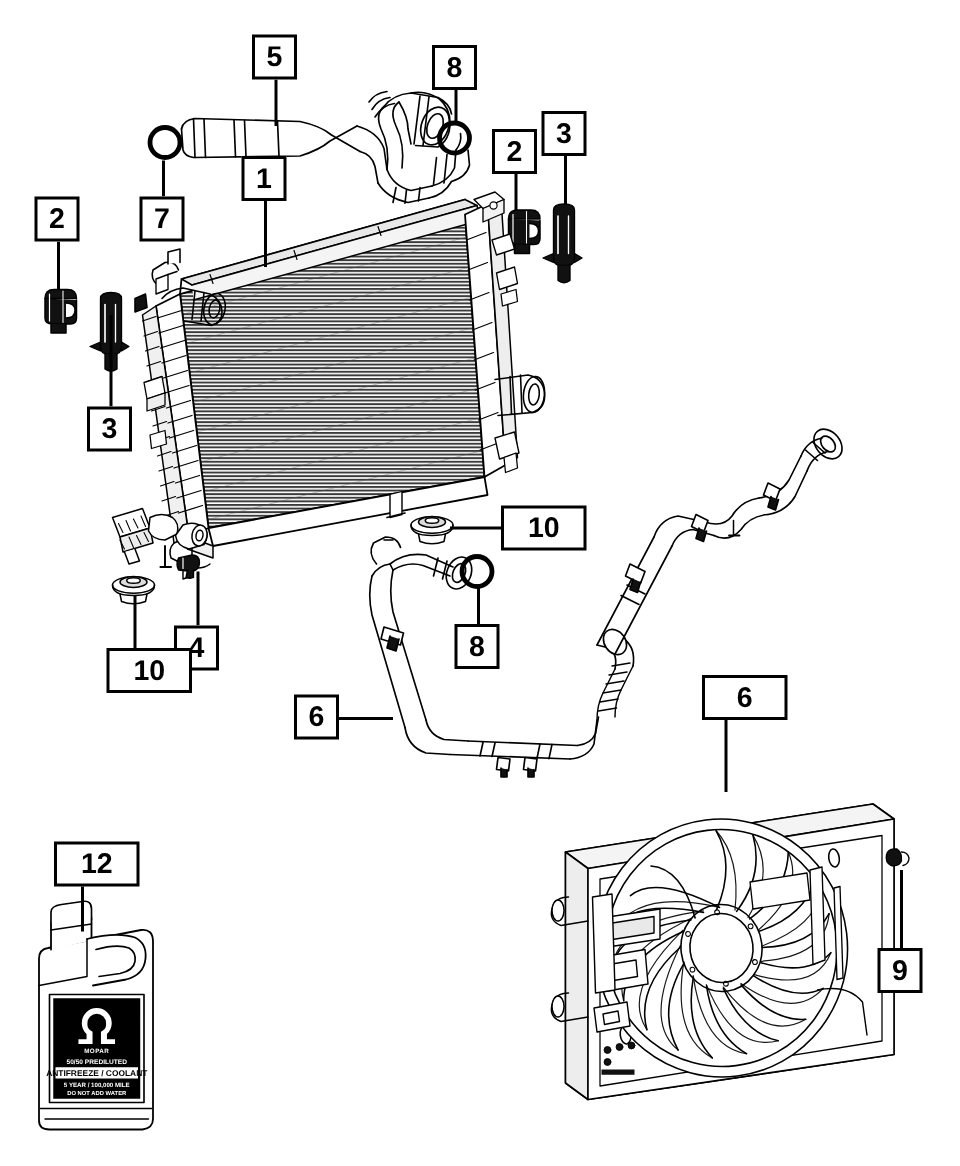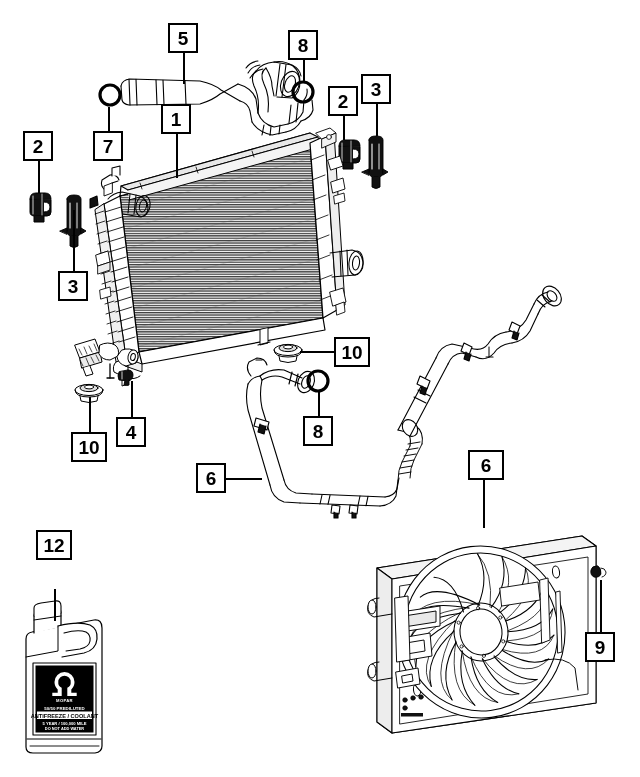--- a/index.html
+++ b/index.html
@@ -33,21 +33,21 @@
     color: #000000;
     font-family: "Liberation Sans", sans-serif;
     font-weight: bold;
     display: flex;
     align-items: center;
     justify-content: center;
     line-height: 1;
     z-index: 20;
   }
   .callout.w1 { width: 30px; height: 30px; font-size: 19px; }
-  .callout.w2 { width: 36px; height: 30px; font-size: 19px; }
+  .callout.w2 { width: 57px; height: 30px; font-size: 19px; }
   
   .leader {
     position: absolute;
     background: #000000;
     z-index: 15;
   }
   .leader.v { width: 1.6px; }
   .leader.h { height: 1.6px; }
 </style>
 </head>
@@ -591,16 +591,16 @@
   <div class="callout w1" style="left:161px; top:104px;">1</div>
   <div class="callout w1" style="left:93px;  top:131px;">7</div>
   <div class="callout w1" style="left:23px;  top:131px;">2</div>
   <div class="callout w1" style="left:58px;  top:271px;">3</div>
   <div class="callout w2" style="left:334px; top:337px;">10</div>
   <div class="callout w1" style="left:303px; top:416px;">8</div>
   <div class="callout w1" style="left:116px; top:417px;">4</div>
   <div class="callout w2" style="left:71px;  top:432px;">10</div>
   <div class="callout w1" style="left:196px; top:463px;">6</div>
   <div class="callout w2" style="left:468px; top:450px;">6</div>
-  <div class="callout w2" style="left:36px;  top:530px;text-align:right;">12</div>
+  <div class="callout w2" style="left:36px;  top:561px;text-align:right;">12</div>
   <div class="callout w1" style="left:585px; top:632px;">9</div>
 
 </div>
 
 </body></html>

